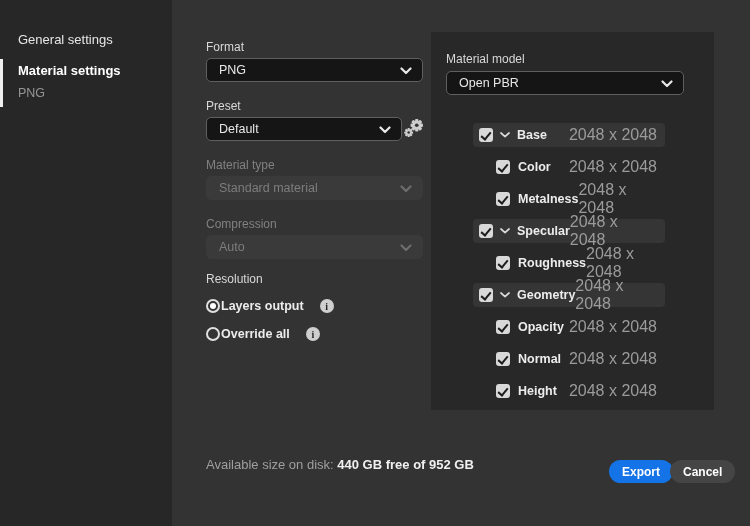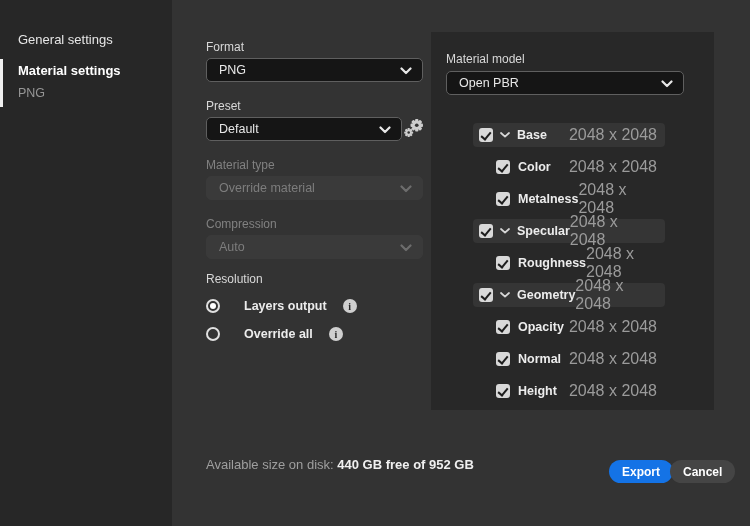--- a/index.html
+++ b/index.html
@@ -38,21 +38,21 @@
   .lbl-compression { left:206px; top:217px; }
   .sel-compression { left:206px; top:235px; width:217px; }
   .lbl-resolution  { left:206px; top:272px; }
 
   .radio-row { position:absolute; left:206px; height:18px; display:flex; align-items:center; cursor:pointer; }
   .radio-row.r1 { top:297px; }
   .radio-row.r2 { top:325px; }
   .radio { width:14px; height:14px; border-radius:50%; border:2px solid #e0e0e0; position:relative; flex:0 0 auto; }
   .radio.on::after { content:""; position:absolute; left:2px; top:2px; width:6px; height:6px;
                      border-radius:50%; background:#ffffff; }
-  .radio-label { margin-left:24px; font-size:12.5px; font-weight:600; color:#ececec; }
+  .radio-label { margin-left:1px; font-size:12.5px; font-weight:600; color:#ececec; }
   .info { margin-left:16px; width:14px; height:14px; border-radius:50%; background:#cfcfcf;
           color:#262626; font-size:10px; font-weight:bold; font-family:"Liberation Serif", serif;
           display:flex; align-items:center; justify-content:center; flex:0 0 auto; }
 
   
   .panel { position:absolute; left:431px; top:32px; width:283px; height:378px; background:#282828; }
   .lbl-model { left:15px; top:20px; position:absolute; }
   .sel-model { left:15px; top:39px; width:238px; position:absolute; }
 
   .tree { position:absolute; left:42px; top:91px; width:192px; display:flex; flex-direction:column; gap:8px; }
@@ -127,21 +127,21 @@
           <circle cx="6.2" cy="17" r="3.2"></circle>
         </g>
       </g>
       <circle cx="15" cy="9" r="2" fill="#333333"></circle>
       <circle cx="6.2" cy="17" r="1.4" fill="#333333"></circle>
     </svg>
   </div>
 
   <div class="field-label dim lbl-mattype">Material type</div>
   <div class="select disabled sel-mattype">
-    <span class="val">Override material</span>
+    <span class="val">Standard material</span>
     <span class="chev">
       <svg width="12" height="8" viewBox="0 0 12 8">
           <polyline points="1.5,1.5 6,6 10.5,1.5" fill="none" stroke="#6d6d6d" stroke-width="2.2" stroke-linecap="round" stroke-linejoin="round"></polyline>
         </svg>
     </span>
   </div>
 
   <div class="field-label dim lbl-compression">Compression</div>
   <div class="select disabled sel-compression">
     <span class="val">Auto</span>

